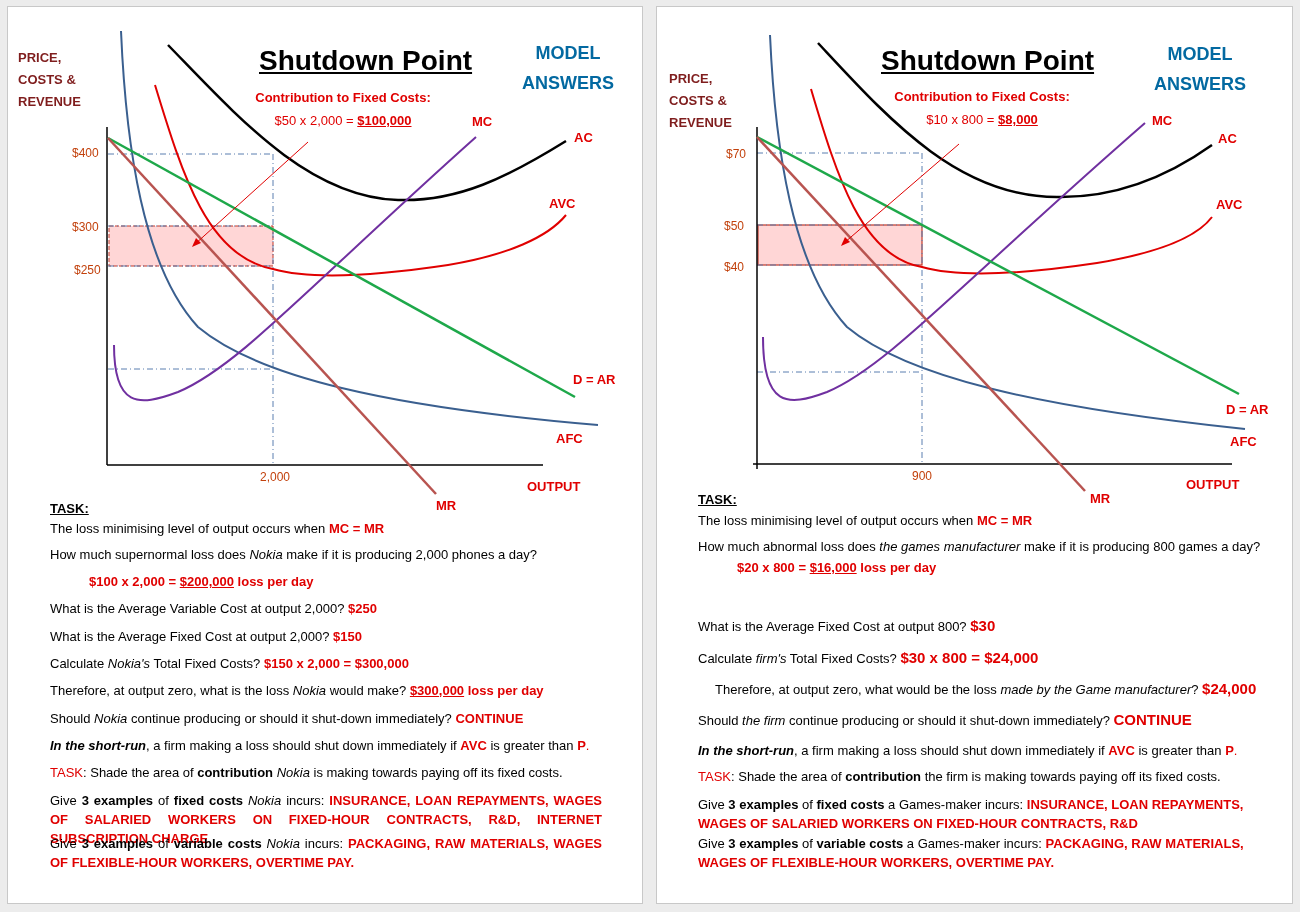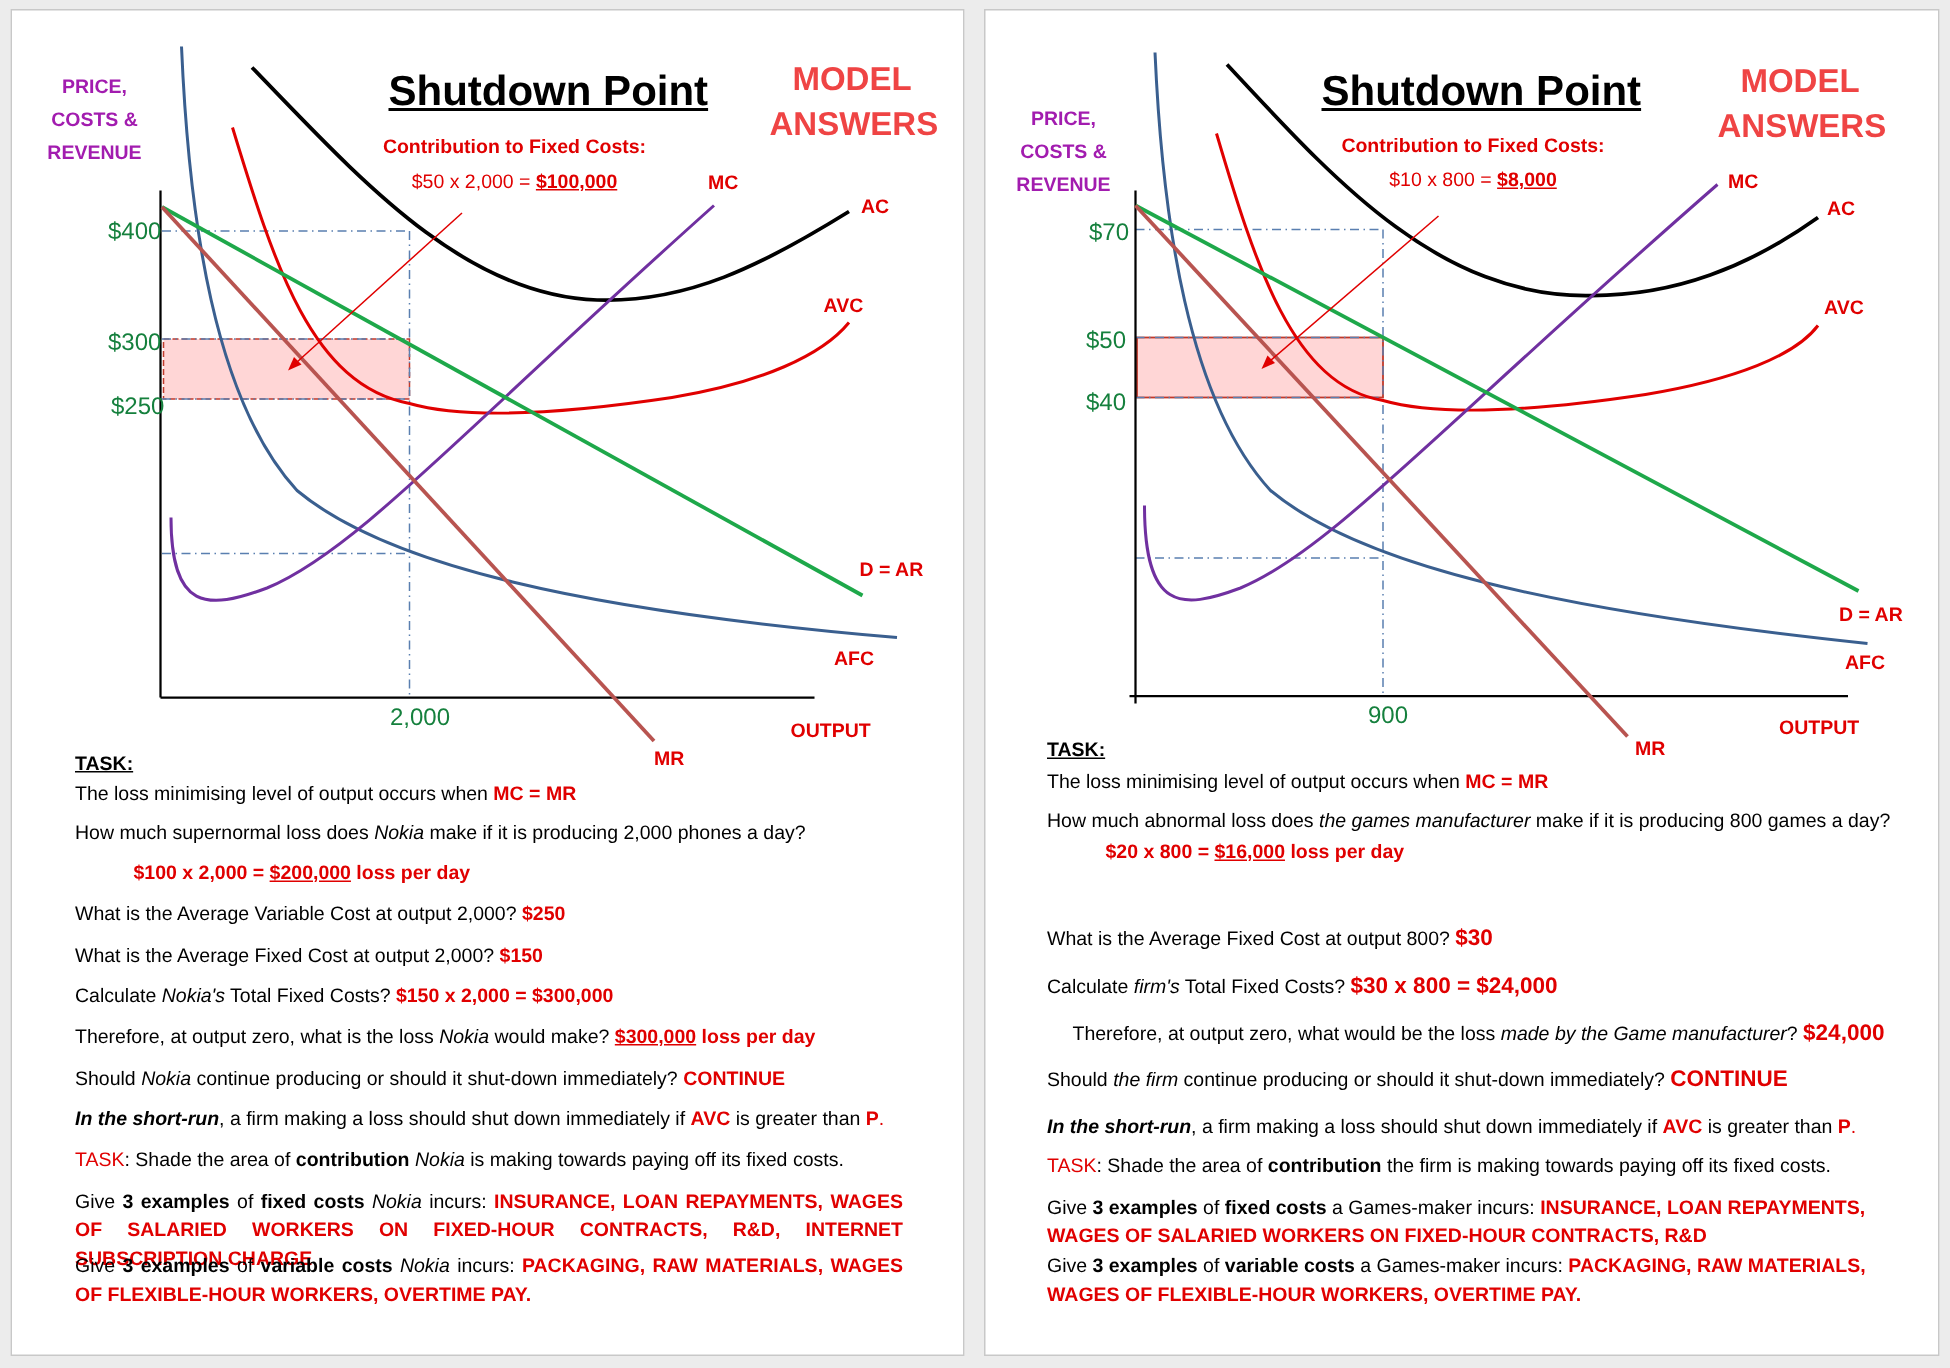--- a/index.html
+++ b/index.html
@@ -2,27 +2,27 @@
 <html><head>
 <meta charset="utf-8">
 <style>
   html, body { margin:0; padding:0; }
   body { width:1300px; height:912px; background:#ececec; position:relative; overflow:hidden; font-family:"Liberation Sans", sans-serif; }
   .page { position:absolute; top:6px; height:898px; background:#fff; border:1px solid #c8c8c8; box-sizing:border-box; }
   #page1 { left:7px; width:636px; }
   #page2 { left:656px; width:637px; }
   .abs { position:absolute; }
   .red { color:#e00000; }
-  .axlabel { color:#a21caf; font-weight:bold; font-size:13px; text-align:center; line-height:22px; }
+  .axlabel { color:#7f1d1d; font-weight:bold; font-size:13px; text-align:left; line-height:22px; }
   .title { font-size:28px; font-weight:bold; text-decoration:underline; color:#000; }
-  .model { color:#ef4444; font-weight:bold; font-size:22px; text-align:center; line-height:30px; }
+  .model { color:#0369a1; font-weight:bold; font-size:18px; text-align:center; line-height:30px; }
   .contrib { color:#e00000; font-size:13px; text-align:center; line-height:23px; }
   .contrib .b { font-weight:bold; }
   .u { text-decoration:underline; }
-  .tick { font-size:16px; color:#15803d; }
+  .tick { font-size:12px; color:#c2410c; }
   .curve-label { color:#e00000; font-weight:bold; font-size:13px; }
   svg.chart { position:absolute; left:0; top:0; }
   .text { font-size:13px; color:#000; line-height:16px; }
   .text .ans { color:#e00000; font-weight:bold; }
   .text .big { font-size:15px; }
   .task-head { font-weight:bold; text-decoration:underline; }
   .just { text-align:justify; }
 </style>
 </head>
 <body>

